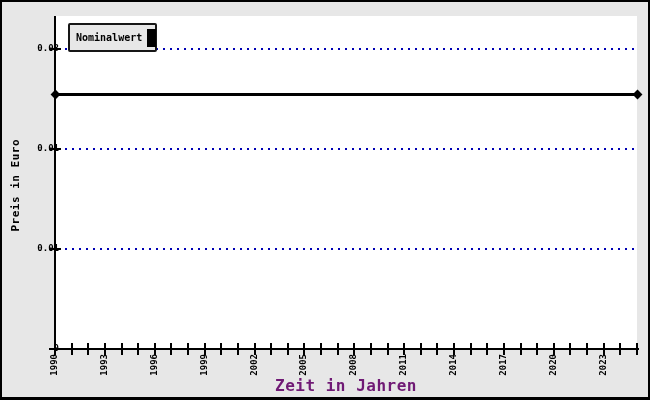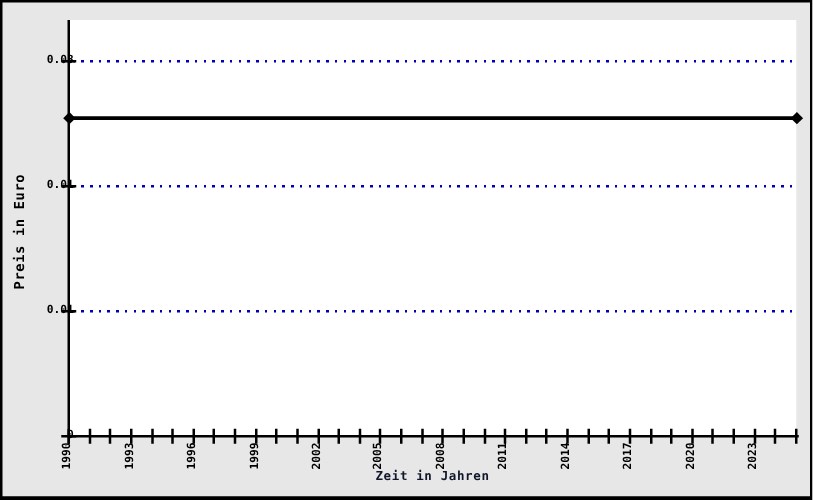--- a/index.html
+++ b/index.html
@@ -26,21 +26,21 @@
     display:flex;align-items:center;padding-left:6px;gap:5px;
   }
   #legend-label{font-size:10px;font-weight:bold;color:#000;white-space:nowrap;}
   #legend-marker{width:9px;height:18px;background:#000;flex:0 0 auto;}
   #y-axis-title{
     position:absolute;left:7px;top:137px;writing-mode:vertical-rl;transform:rotate(180deg);
     font-size:11px;font-weight:bold;color:#000;letter-spacing:0.5px;white-space:nowrap;
   }
   #x-axis-title{
     position:absolute;left:53px;top:374px;width:582px;text-align:center;
-    font-size:10px;font-weight:bold;color:#0f172a;letter-spacing:0.5px;
+    font-size:16px;font-weight:bold;color:#701a75;letter-spacing:0.5px;
   }
 </style>
 </head>
 <body>
 
 <div id="frame" style="--grid: #0000b4;">
   <div id="plot-area"></div>
 
   <div id="chart-layer">
       <div class="gridline" style="top: 246px;"></div>
@@ -103,16 +103,20 @@
       <div class="xtick-label" style="left: 546px;">2020</div>
       <div class="xtick-label" style="left: 596px;">2023</div>
       <div class="series-line" style="left: 53px; top: 91px; width: 582px; background: rgb(0, 0, 0);"></div>
       <div class="marker-diamond" style="left: 50px; top: 89px; background: rgb(0, 0, 0);"></div>
       <div class="marker-diamond" style="left: 632px; top: 89px; background: rgb(0, 0, 0);"></div>
     </div>
 
   <div class="axis-line" id="y-axis-line" style="left:52px;top:14px;width:2px;height:339px;"></div>
   <div class="axis-line" id="x-axis-line" style="left:52px;top:346px;width:585px;height:2px;"></div>
 
+  <div id="legend">
+    <span id="legend-label">Nominalwert</span>
+    <span id="legend-marker"></span>
+  </div>
 
   <div id="y-axis-title">Preis in Euro</div>
   <div id="x-axis-title">Zeit in Jahren</div>
 </div>
 
 </body></html>

